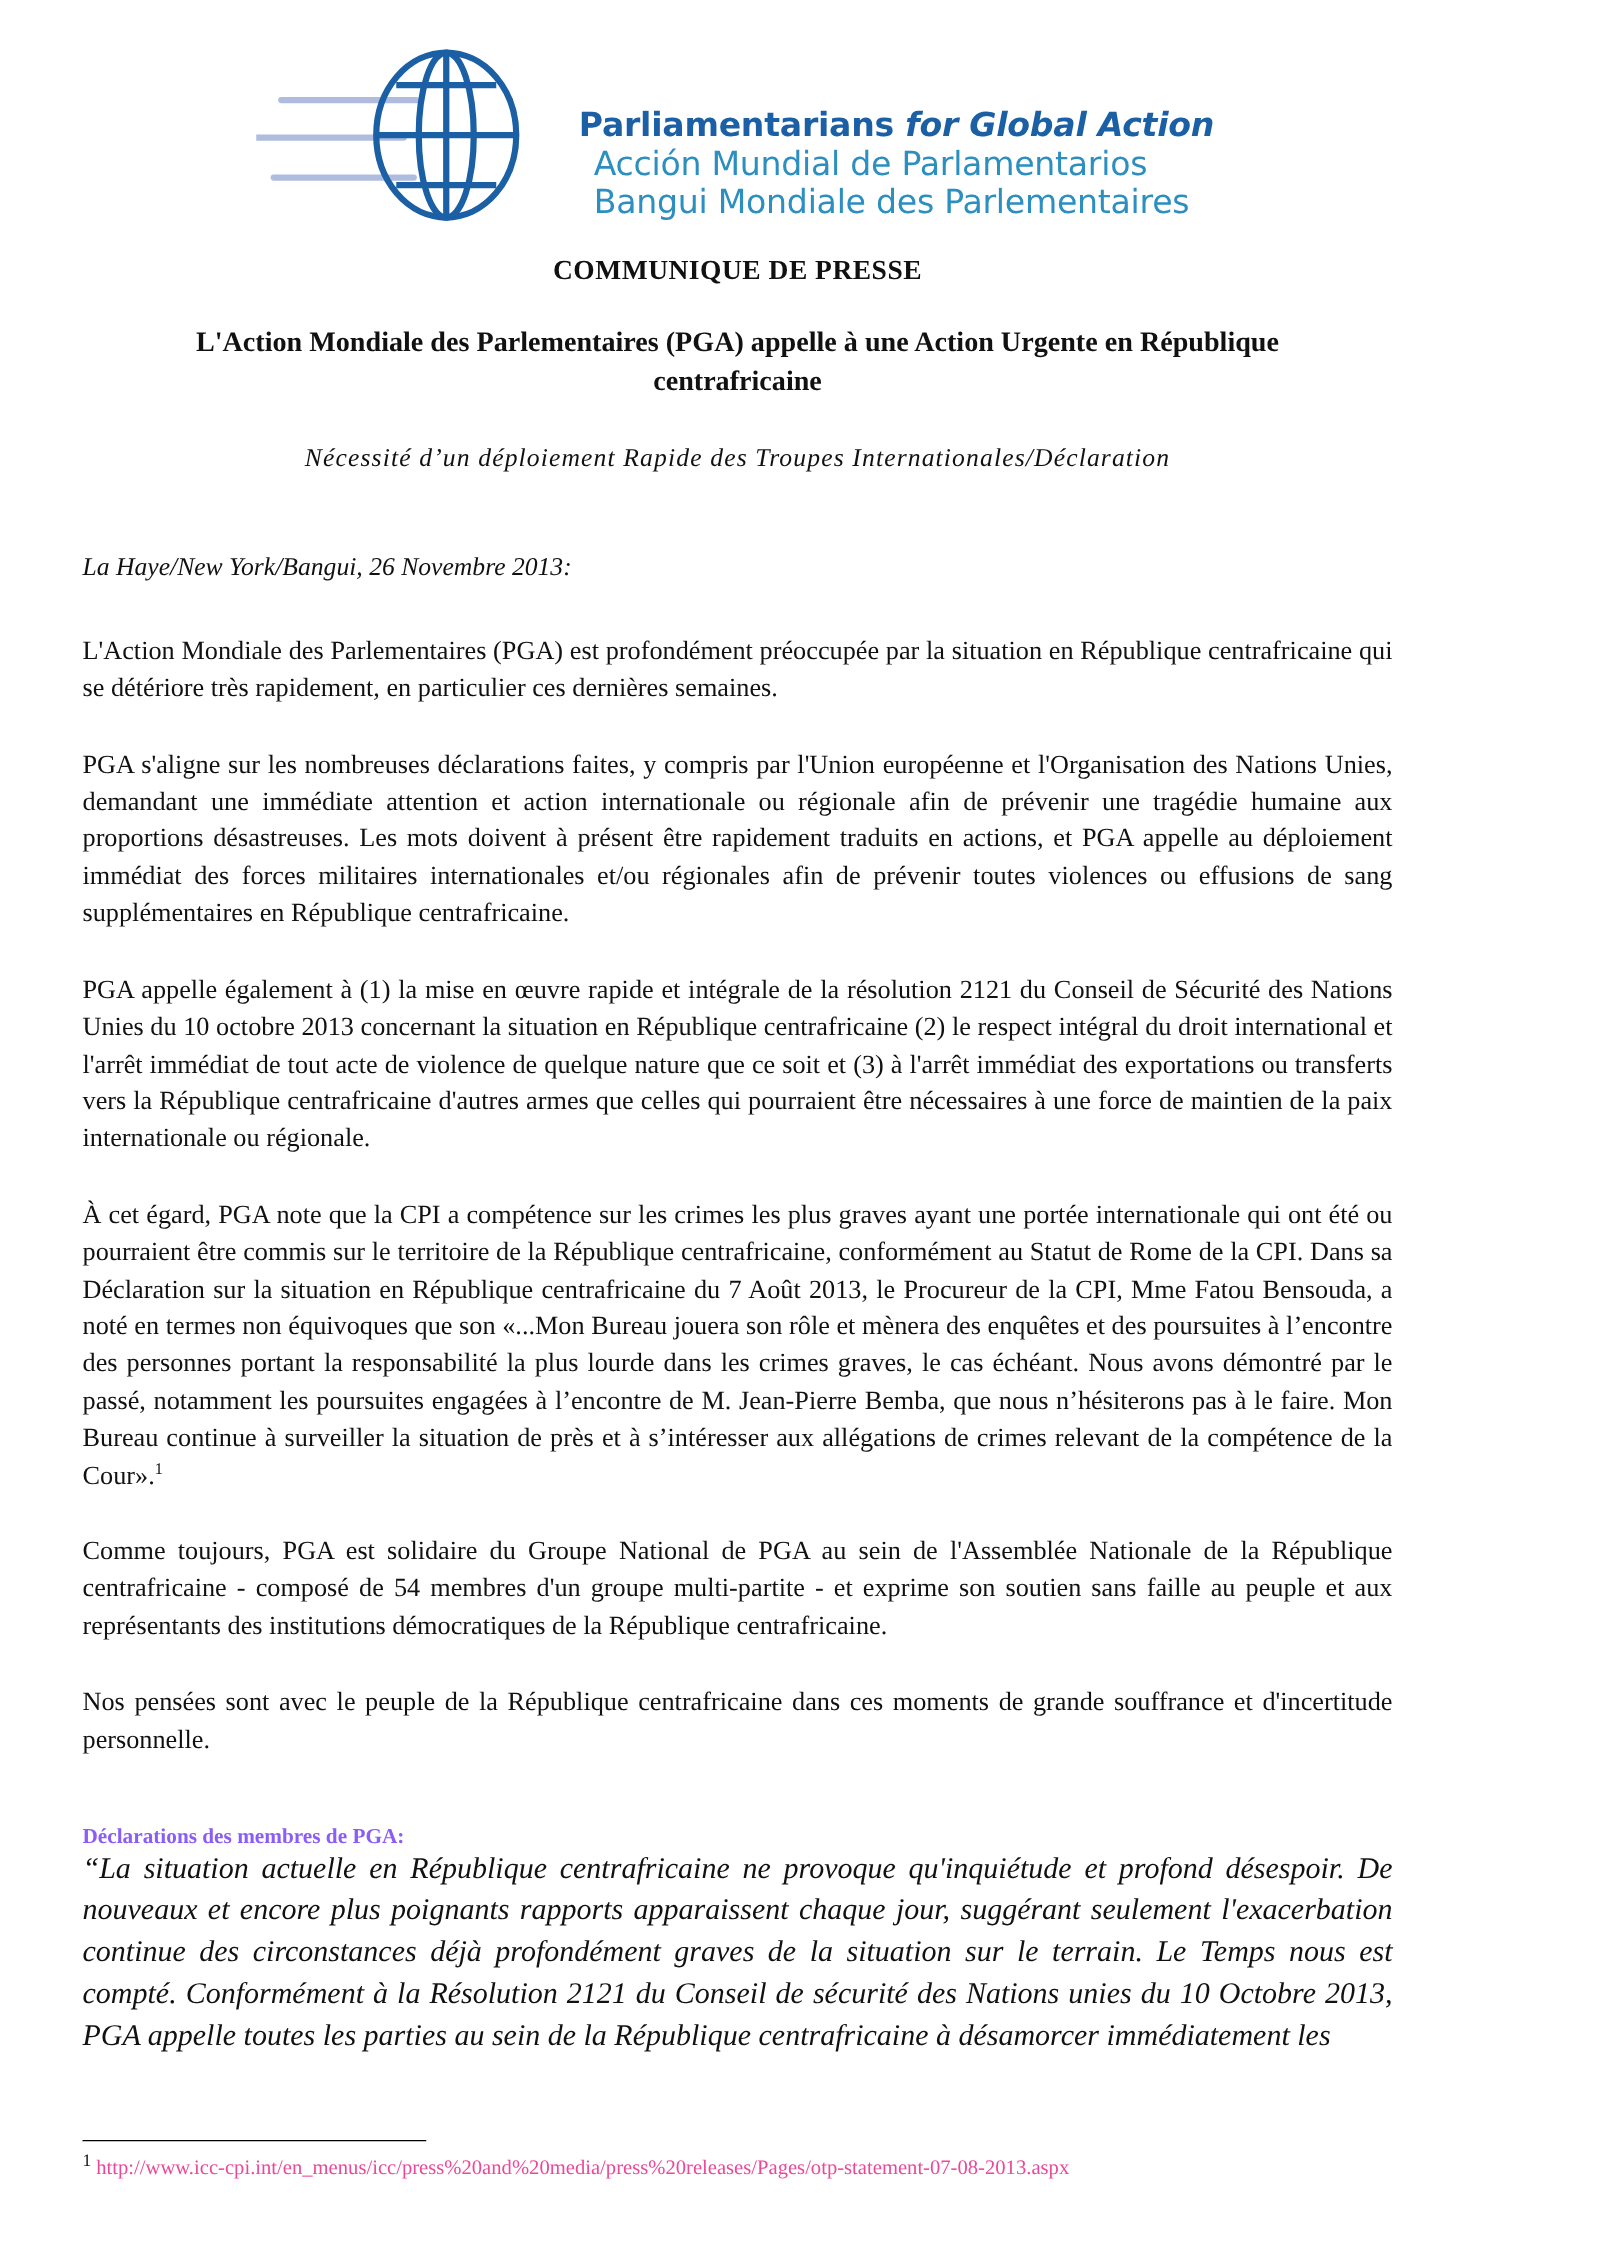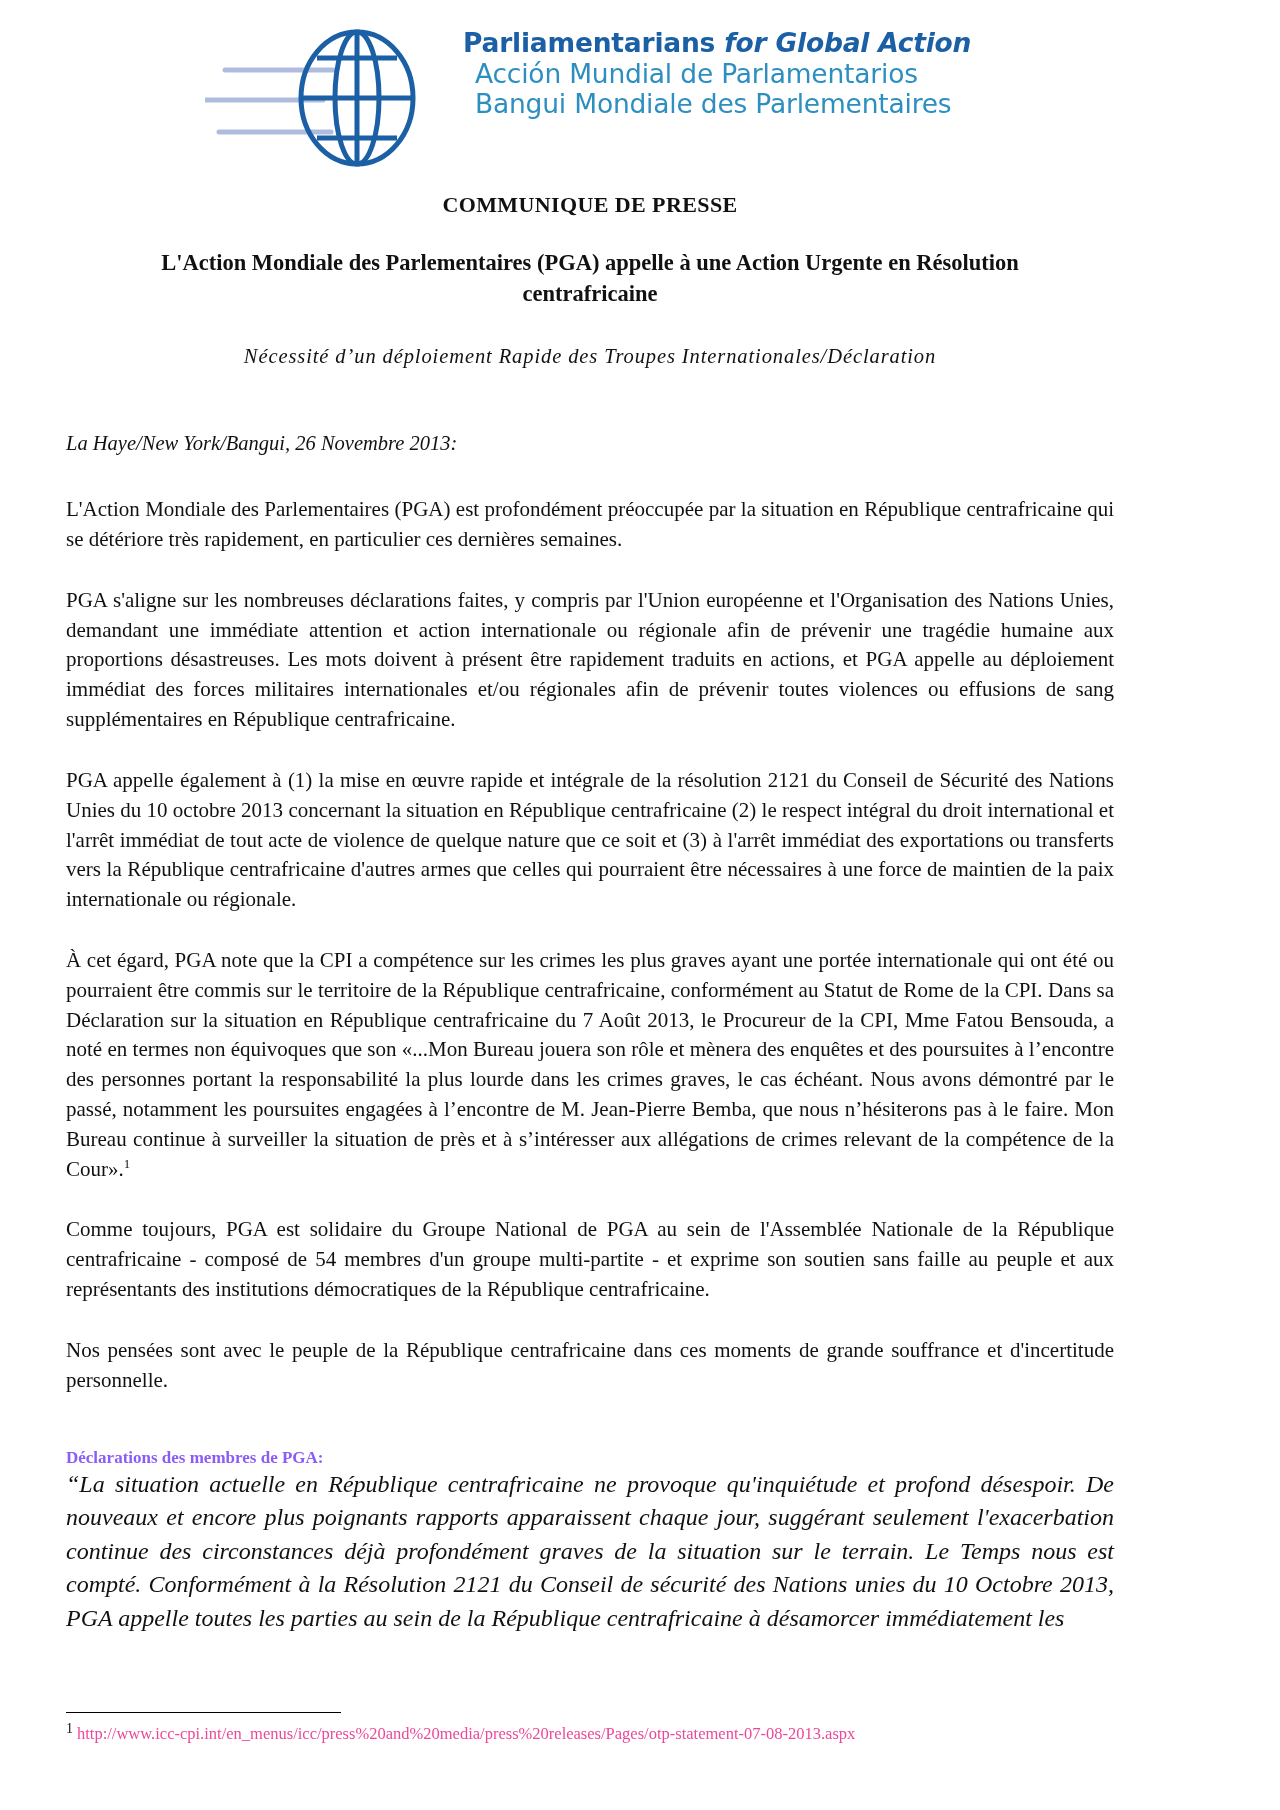--- a/index.html
+++ b/index.html
@@ -19,21 +19,21 @@
   }
 
   
   .header {
     position: absolute;
     top: 28px;
     left: 0;
     width: 1280px;
     height: 150px;
     display: flex;
-    align-items: flex-start;
+    align-items: flex-end;
     justify-content: flex-start;
     padding-left: 205px;
     box-sizing: border-box;
   }
   .logo-mark {
     position: relative;
     width: 250px;
     height: 140px;
     flex: 0 0 auto;
   }
@@ -59,21 +59,21 @@
     font-weight: 400;
     color: #2c8fc0;
     letter-spacing: -0.2px;
     white-space: nowrap;
     margin-left: 12px;
   }
 
   
   .doc {
     position: absolute;
-    top: 192px;
+    top: 203px;
     left: 66px;
     width: 1048px;
   }
 
   .head-press {
     text-align: center;
     font-weight: bold;
     font-size: 22px;
     letter-spacing: 0.4px;
     margin: 0 0 30px 0;
@@ -196,21 +196,21 @@
       <div class="logo-line1"><span>Parliamentarians </span><span class="ital">for Global Action</span></div>
       <div class="logo-line2">Acción Mundial de Parlamentarios</div>
       <div class="logo-line3">Bangui Mondiale des Parlementaires</div>
     </div>
   </div>
 
   <div class="doc">
 
     <div class="head-press">COMMUNIQUE DE PRESSE</div>
 
-    <div class="head-title">L'Action Mondiale des Parlementaires (PGA) appelle à une Action Urgente en Résolution centrafricaine</div>
+    <div class="head-title">L'Action Mondiale des Parlementaires (PGA) appelle à une Action Urgente en République centrafricaine</div>
 
     <div class="head-sub">Nécessité d’un déploiement Rapide des Troupes Internationales/Déclaration</div>
 
     <div class="dateline">La Haye/New York/Bangui, 26 Novembre 2013:</div>
 
     <p class="body">L'Action Mondiale des Parlementaires (PGA) est profondément préoccupée par la situation en République centrafricaine qui se détériore très rapidement, en particulier ces dernières semaines.</p>
 
     <p class="body">PGA s'aligne sur les nombreuses déclarations faites, y compris par l'Union européenne et l'Organisation des Nations Unies,  demandant une immédiate attention et action internationale ou régionale afin de prévenir une tragédie humaine aux proportions désastreuses. Les mots doivent à présent être rapidement traduits en actions, et PGA appelle au déploiement immédiat des forces militaires internationales et/ou régionales afin de prévenir toutes violences ou effusions de sang supplémentaires en République centrafricaine.</p>
 
     <p class="body">PGA appelle également à (1) la mise en œuvre rapide et intégrale de la résolution 2121 du Conseil de Sécurité des Nations Unies du 10 octobre 2013 concernant la situation en République centrafricaine (2) le respect intégral du droit international et l'arrêt immédiat de tout acte de violence de quelque nature que ce soit et (3) à l'arrêt immédiat des exportations ou transferts vers la République centrafricaine d'autres armes que celles qui pourraient être nécessaires à une force de maintien de la paix internationale ou régionale.</p>

